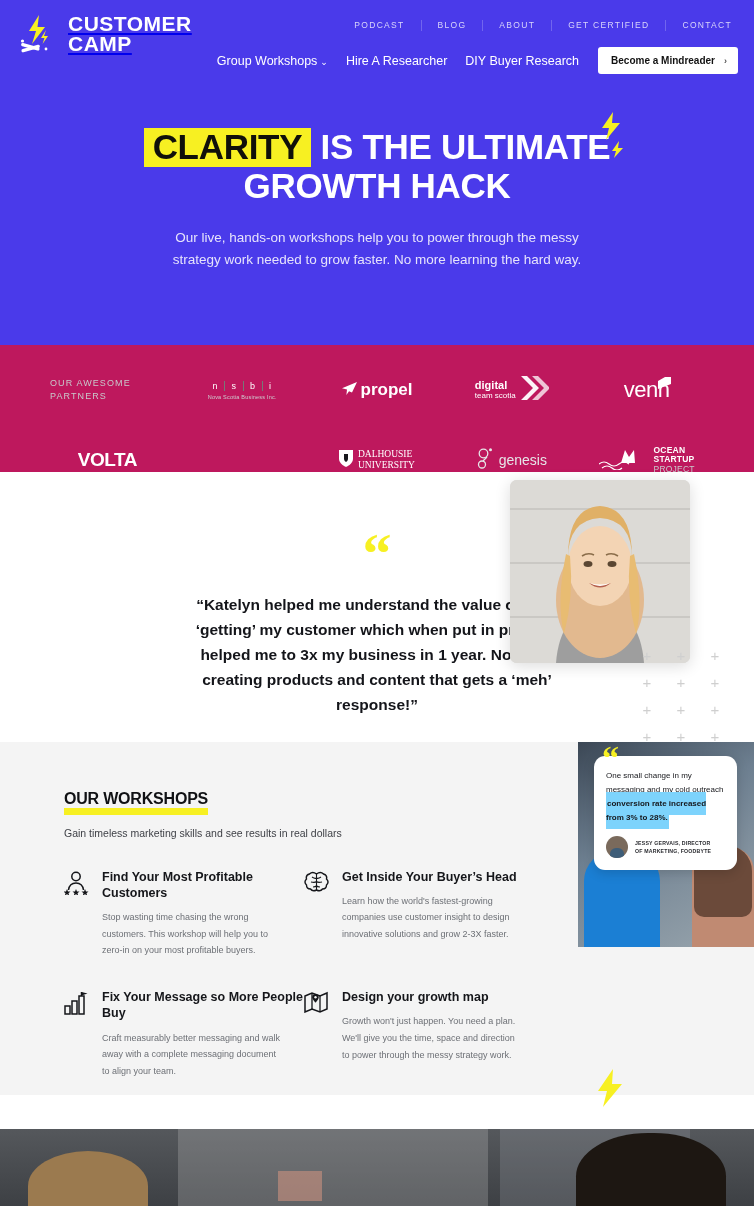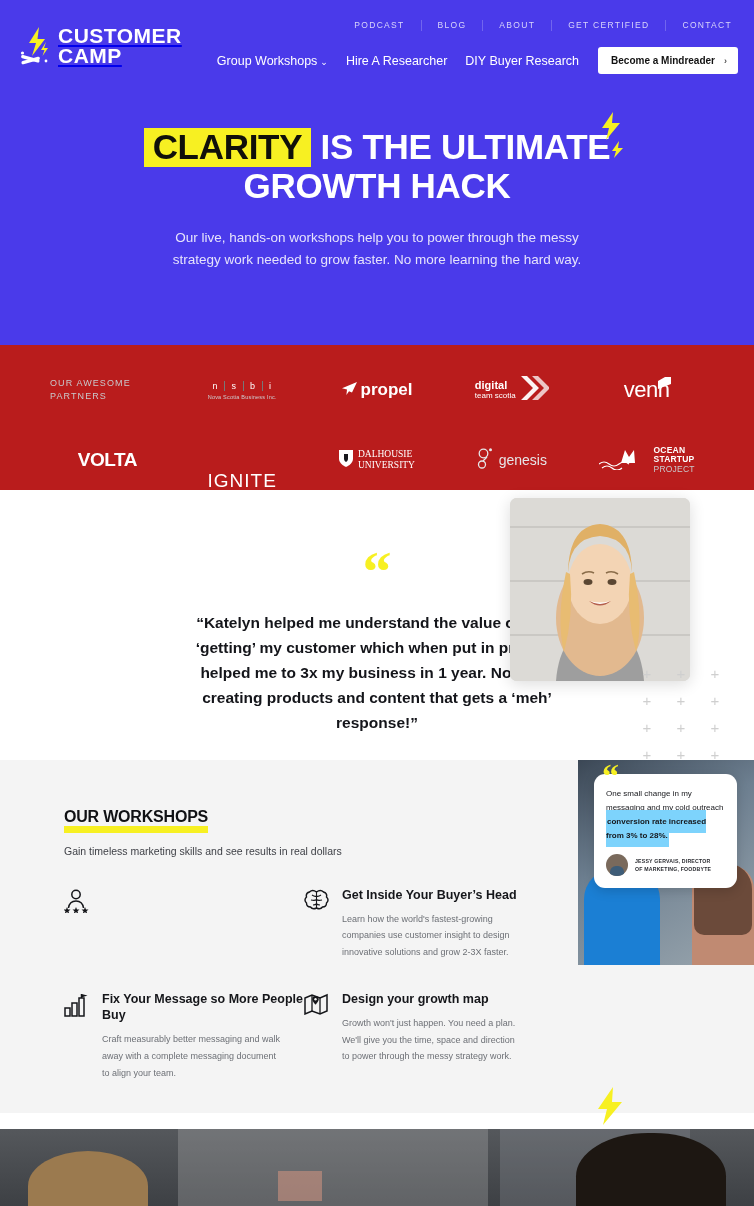--- a/index.html
+++ b/index.html
@@ -17,22 +17,22 @@
     background:#4a3aea;
     height:345px;
     position:relative;
     overflow:hidden;
   }
   .topbar {
     position:relative;
     height:88px;
   }
   .logo {
-    position:absolute; left:20px; top:26px;
-    display:flex; align-items:center; gap:4px;
+    position:absolute; left:20px; top:14px;
+    display:flex; align-items:center; gap:14px;
   }
   .logo-mark { width:34px; height:40px; position:relative; flex:none; }
   .logo-text {
     color:#fff; font-weight:800; font-size:21px; line-height:0.96;
     letter-spacing:0.5px;
   }
   .logo-text div { white-space:nowrap; }
 
   .util-nav {
     position:absolute; right:16px; top:20px;
@@ -82,21 +82,21 @@
   }
   .hero-sub {
     color:#e6e3fc; font-size:13.5px; line-height:1.65;
     max-width:455px; margin:22px auto 0;
   }
   .bolt-deco { position:absolute; right:132px; top:24px; }
   .bolt-deco .b2 { position:absolute; left:11px; top:29px; }
 
   
   .partners {
-    background:#b91c1c; height:145px;
+    background:#be185d; height:127px;
     position:relative;
   }
   .p-grid {
     display:grid; grid-template-columns:repeat(5,1fr);
     align-items:center; justify-items:center;
     padding:24px 40px 0;
     row-gap:28px;
   }
   .p-cell { height:42px; display:flex; align-items:center; justify-content:center; }
   .p-label {
@@ -442,20 +442,24 @@
     <div class="ws-item">
       <span class="ws-icon">
         <svg width="25" height="24" viewBox="0 0 25 24">
             <circle cx="12" cy="5.5" r="4.2" fill="none" stroke="#15161a" stroke-width="1.5"></circle>
             <path d="M4.5 19 q1 -7 7.5 -7 q6.5 0 7.5 7" fill="none" stroke="#15161a" stroke-width="1.5"></path>
             <path d="M3 18 l1 2.4 l2.5 .2 l-2 1.6 l.7 2.4 l-2.2 -1.4 l-2.2 1.4 l.7 -2.4 l-2 -1.6 l2.5 -.2 z" fill="#15161a"></path>
             <path d="M12 18 l1 2.4 l2.5 .2 l-2 1.6 l.7 2.4 l-2.2 -1.4 l-2.2 1.4 l.7 -2.4 l-2 -1.6 l2.5 -.2 z" fill="#15161a"></path>
             <path d="M21 18 l1 2.4 l2.5 .2 l-2 1.6 l.7 2.4 l-2.2 -1.4 l-2.2 1.4 l.7 -2.4 l-2 -1.6 l2.5 -.2 z" fill="#15161a"></path>
           </svg>
       </span>
+      <div>
+        <div class="ws-h">Find Your Most Profitable Customers</div>
+        <div class="ws-p">Stop wasting time chasing the wrong customers. This workshop will help you to zero-in on your most profitable buyers.</div>
+      </div>
     </div>
 
     <div class="ws-item">
       <span class="ws-icon">
         <svg width="25" height="22" viewBox="0 0 25 22">
             <path d="M12.5 3 q-4 -3 -7 0 q-4 1 -3 5 q-3 3 0 6 q0 4 4 4 q2 3 6 1 q4 2 6 -1 q4 0 4 -4 q3 -3 0 -6 q1 -4 -3 -5 q-3 -3 -7 0 z" fill="none" stroke="#15161a" stroke-width="1.4"></path>
             <path d="M12.5 3 v16 M8 6 q3 2 4.5 1 M17 6 q-3 2 -4.5 1 M7 11 q4 1 5.5 -.5 M18 11 q-4 1 -5.5 -.5 M9 16 q3 0 3.5 -1.5 M16 16 q-3 0 -3.5 -1.5" stroke="#15161a" stroke-width="1.1" fill="none"></path>
           </svg>
       </span>
       <div>

